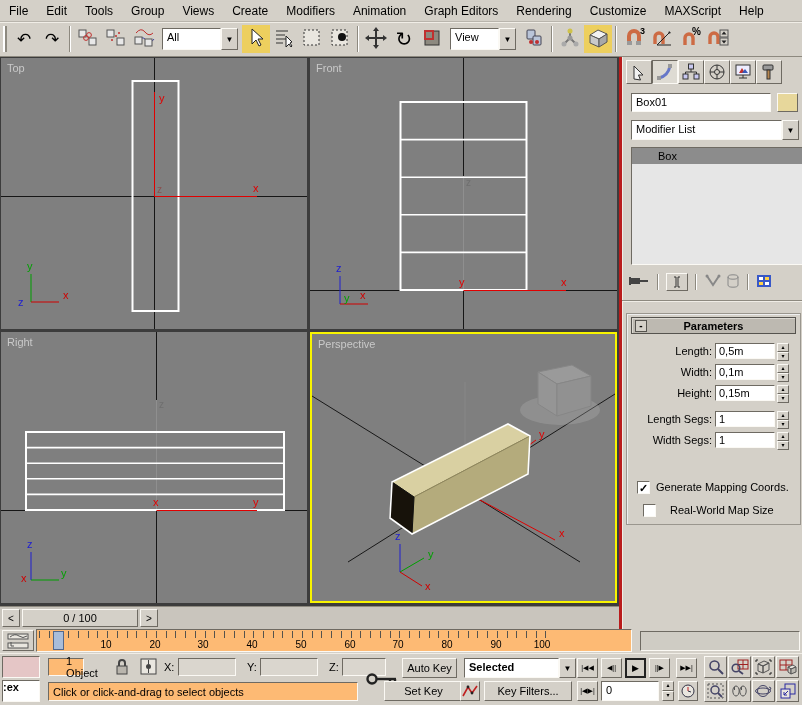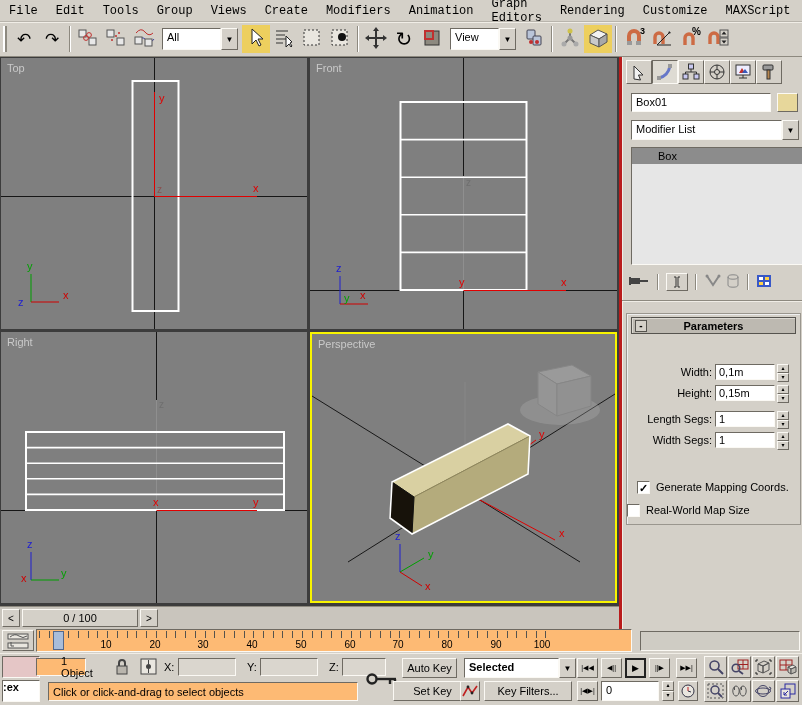--- a/index.html
+++ b/index.html
@@ -13,21 +13,21 @@
   .sunken { background:#fdba74; border:1px solid; border-color:#6e6a62 #fbf9f4 #fbf9f4 #6e6a62; }
   .whitefield { background:#ffffff; border:1px solid; border-color:#6e6a62 #fbf9f4 #fbf9f4 #6e6a62; }
   .grayfield { background:#dad6ce; border:1px solid; border-color:#6e6a62 #fbf9f4 #fbf9f4 #6e6a62; }
   .yellowsel { background:#edcf5e !important; border-color:#6e6a62 #fbf9f4 #fbf9f4 #6e6a62 !important; }
   .ctr { display:flex; align-items:center; justify-content:center; }
 
   
   #menubar { position:absolute; left:0; top:0; width:802px; height:22px;
              display:flex; align-items:center; gap:0; border-bottom:1px solid #b8b4ac;
              font-size:12px; }
-  #menubar .mi { padding:3px 9px; cursor:default;font-family:Liberation Mono, monospace; }
+  #menubar .mi { padding:3px 9px; cursor:default; }
 
   
   #toolbar { position:absolute; left:0; top:22px; width:802px; height:35px;
              display:flex; align-items:center; border-bottom:1px solid #8d897f;
              box-shadow: inset 0 1px 0 #f0ede6; }
   .grip { width:4px; height:26px; margin:0 3px; border-left:2px solid #fff; border-right:2px solid #8d897f; }
   .tbtn { width:28px; height:28px; display:flex; align-items:center; justify-content:center;
           background:#d4d0c8; position:relative; flex:0 0 auto; }
   .tsep { width:2px; height:26px; margin:0 3px; border-left:1px solid #8d897f; border-right:1px solid #fff; flex:0 0 auto;}
   .dd { height:22px; display:flex; flex:0 0 auto; margin:0 4px; }
@@ -411,21 +411,21 @@
       <div id="frame-marker" style="left:16px"></div>
     </div>
     <div class="sunken" style="position:absolute;left:640px;top:2px;width:160px;height:20px;background:#cfccc4;"></div>
   </div>
 
   <div id="statusbar">
 
     <div class="sb sunken" style="left:2px;top:2px;width:38px;height:22px;background:#e5c6c6;"></div>
     <div class="sb sunken" style="left:2px;top:26px;width:38px;height:22px;background:#ffffff;overflow:hidden;font-weight:bold;"><span>:ex</span></div>
 
-    <div class="sb sunken btnlabel" style="left:36px;top:4px;width:50px;height:18px;padding-left:32px;">1 Object</div>
+    <div class="sb sunken btnlabel" style="left:48px;top:4px;width:36px;height:18px;padding-left:32px;">1 Object</div>
     <div class="sb" style="left:114px;top:4px;">
       <svg width="16" height="18">
           <path d="M5 8 V5 a3 3 0 0 1 6 0 v3" fill="none" stroke="#444" stroke-width="2"></path>
           <rect x="3" y="8" width="10" height="8" fill="#b9b5ad" stroke="#444"></rect>
         </svg></div>
     <div class="sb" style="left:140px;top:4px;">
       <svg width="18" height="18">
           <rect x="1" y="1" width="15" height="15" fill="#e9e6df" stroke="#444"></rect>
           <circle cx="8.5" cy="8.5" r="2.5" fill="#444"></circle>
           <line x1="8.5" y1="2" x2="8.5" y2="6" stroke="#444"></line>
@@ -449,21 +449,21 @@
 
     <div class="sb sunken" style="left:48px;top:28px;width:310px;height:19px;display:flex;align-items:center;padding-left:4px;">
         <span>Click or click-and-drag to select objects</span>
       </div>
 
     <div class="sb raised btnlabel" style="left:402px;top:4px;width:55px;height:20px;">Auto Key</div>
     <div class="sb dd" style="left:460px;top:4px;width:112px;height:20px;font-weight:bold;">
       <span class="ddtext">Selected</span>
       <span class="ddarrow raised ctr">▼</span>
     </div>
-    <div class="sb raised btnlabel" style="left:393px;top:27px;width:79px;height:20px;">Set Key</div>
+    <div class="sb raised btnlabel" style="left:384px;top:27px;width:79px;height:20px;">Set Key</div>
     <div class="sb raised ctr" style="left:460px;top:27px;width:20px;height:20px;">
       <svg width="16" height="14">
           <polyline points="1,12 6,3 10,9 15,2" fill="none" stroke="#c02020" stroke-width="1.6"></polyline>
           <circle cx="6" cy="3" r="1.4" fill="#222"></circle>
           <circle cx="10" cy="9" r="1.4" fill="#222"></circle>
         </svg>
       </div>
     <div class="sb raised btnlabel" style="left:484px;top:27px;width:88px;height:20px;">Key Filters...</div>
 
     <div class="sb raised btnlabel" style="left:577px;top:4px;width:21px;height:20px;font-size:7px;">|◀◀</div>
@@ -644,20 +644,28 @@
     </div>
 
     <div class="cp" style="left:0;top:243px;width:183px;height:2px;border-top:1px solid #8d897f;border-bottom:1px solid #f0ede6;"></div>
 
     <div class="cp" style="left:4px;top:256px;width:175px;height:212px;border:1px solid #9a968e;box-shadow:inset 1px 1px 0 #eee;">
       <div class="rollhead" style="position:absolute;left:4px;top:3px;width:165px;height:17px;">
         <span class="collapse">-</span>
         <span style="flex:1;text-align:center;margin-right:18px;">Parameters</span>
       </div>
 
+      <div class="prow" style="top:28px;">
+        <span class="plabel">Length:</span>
+        <span class="pfield">0,5m</span>
+        <span class="spinner">
+            <div>▴</div>
+            <div>▾</div>
+          </span>
+      </div>
       <div class="prow" style="top:49px;">
         <span class="plabel">Width:</span>
         <span class="pfield">0,1m</span>
         <span class="spinner">
             <div>▴</div>
             <div>▾</div>
           </span>
       </div>
       <div class="prow" style="top:70px;">
         <span class="plabel">Height:</span>
@@ -681,20 +689,20 @@
         <span class="spinner">
             <div>▴</div>
             <div>▾</div>
           </span>
       </div>
 
       <div class="prow" style="top:164px;padding-left:10px;">
         <span class="chk">✓</span>
         <span>Generate Mapping Coords.</span>
       </div>
-      <div class="prow" style="top:187px;padding-left:0;">
+      <div class="prow" style="top:187px;padding-left:16px;gap:8px;">
         <span class="chk"></span>
         <span>Real-World Map Size</span>
       </div>
     </div>
   </div>
 
 </div>
 
 </body></html>

